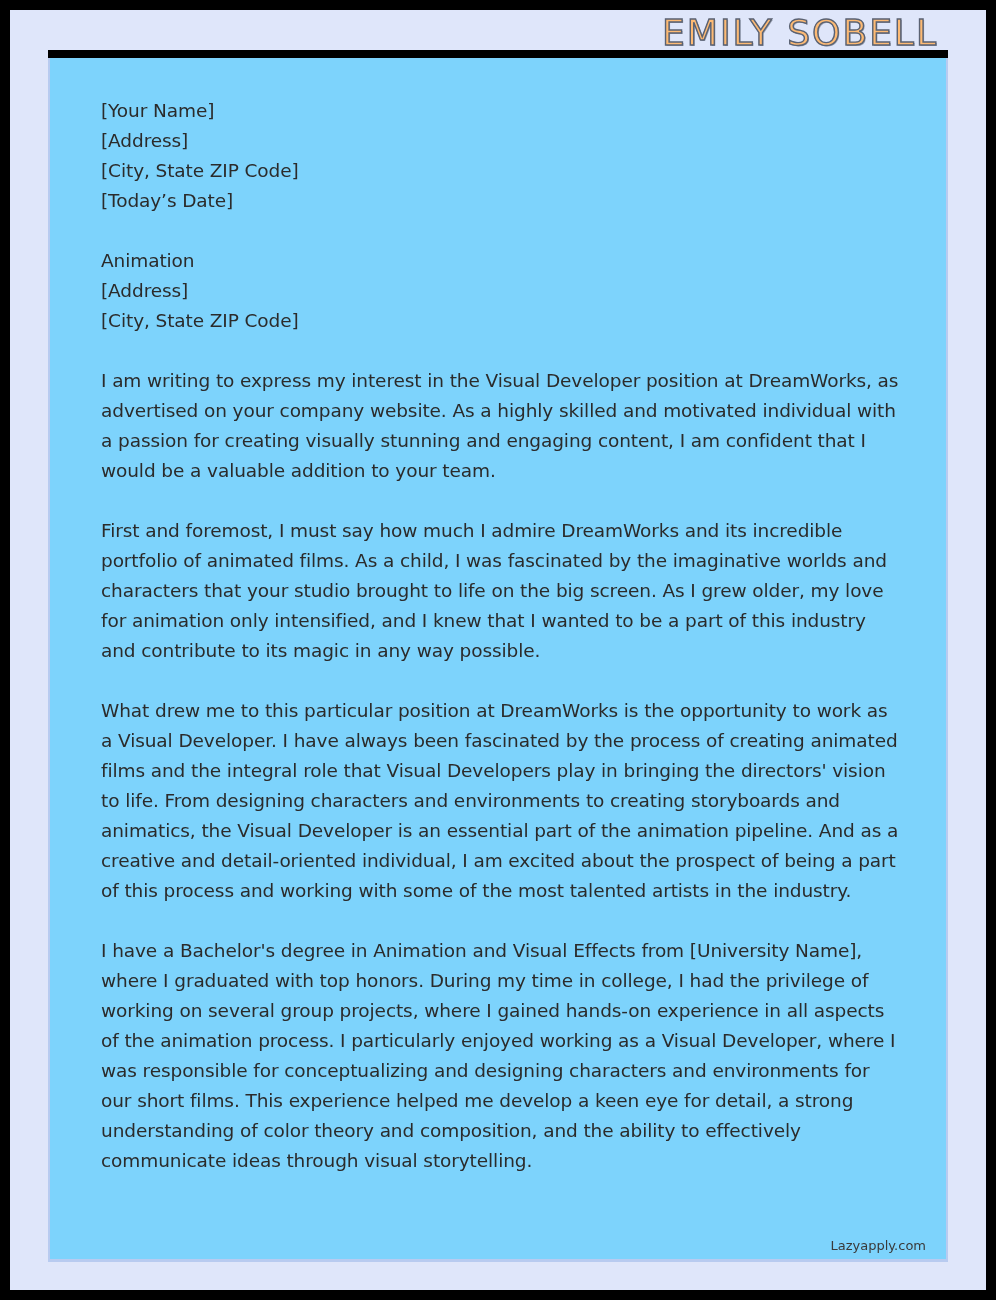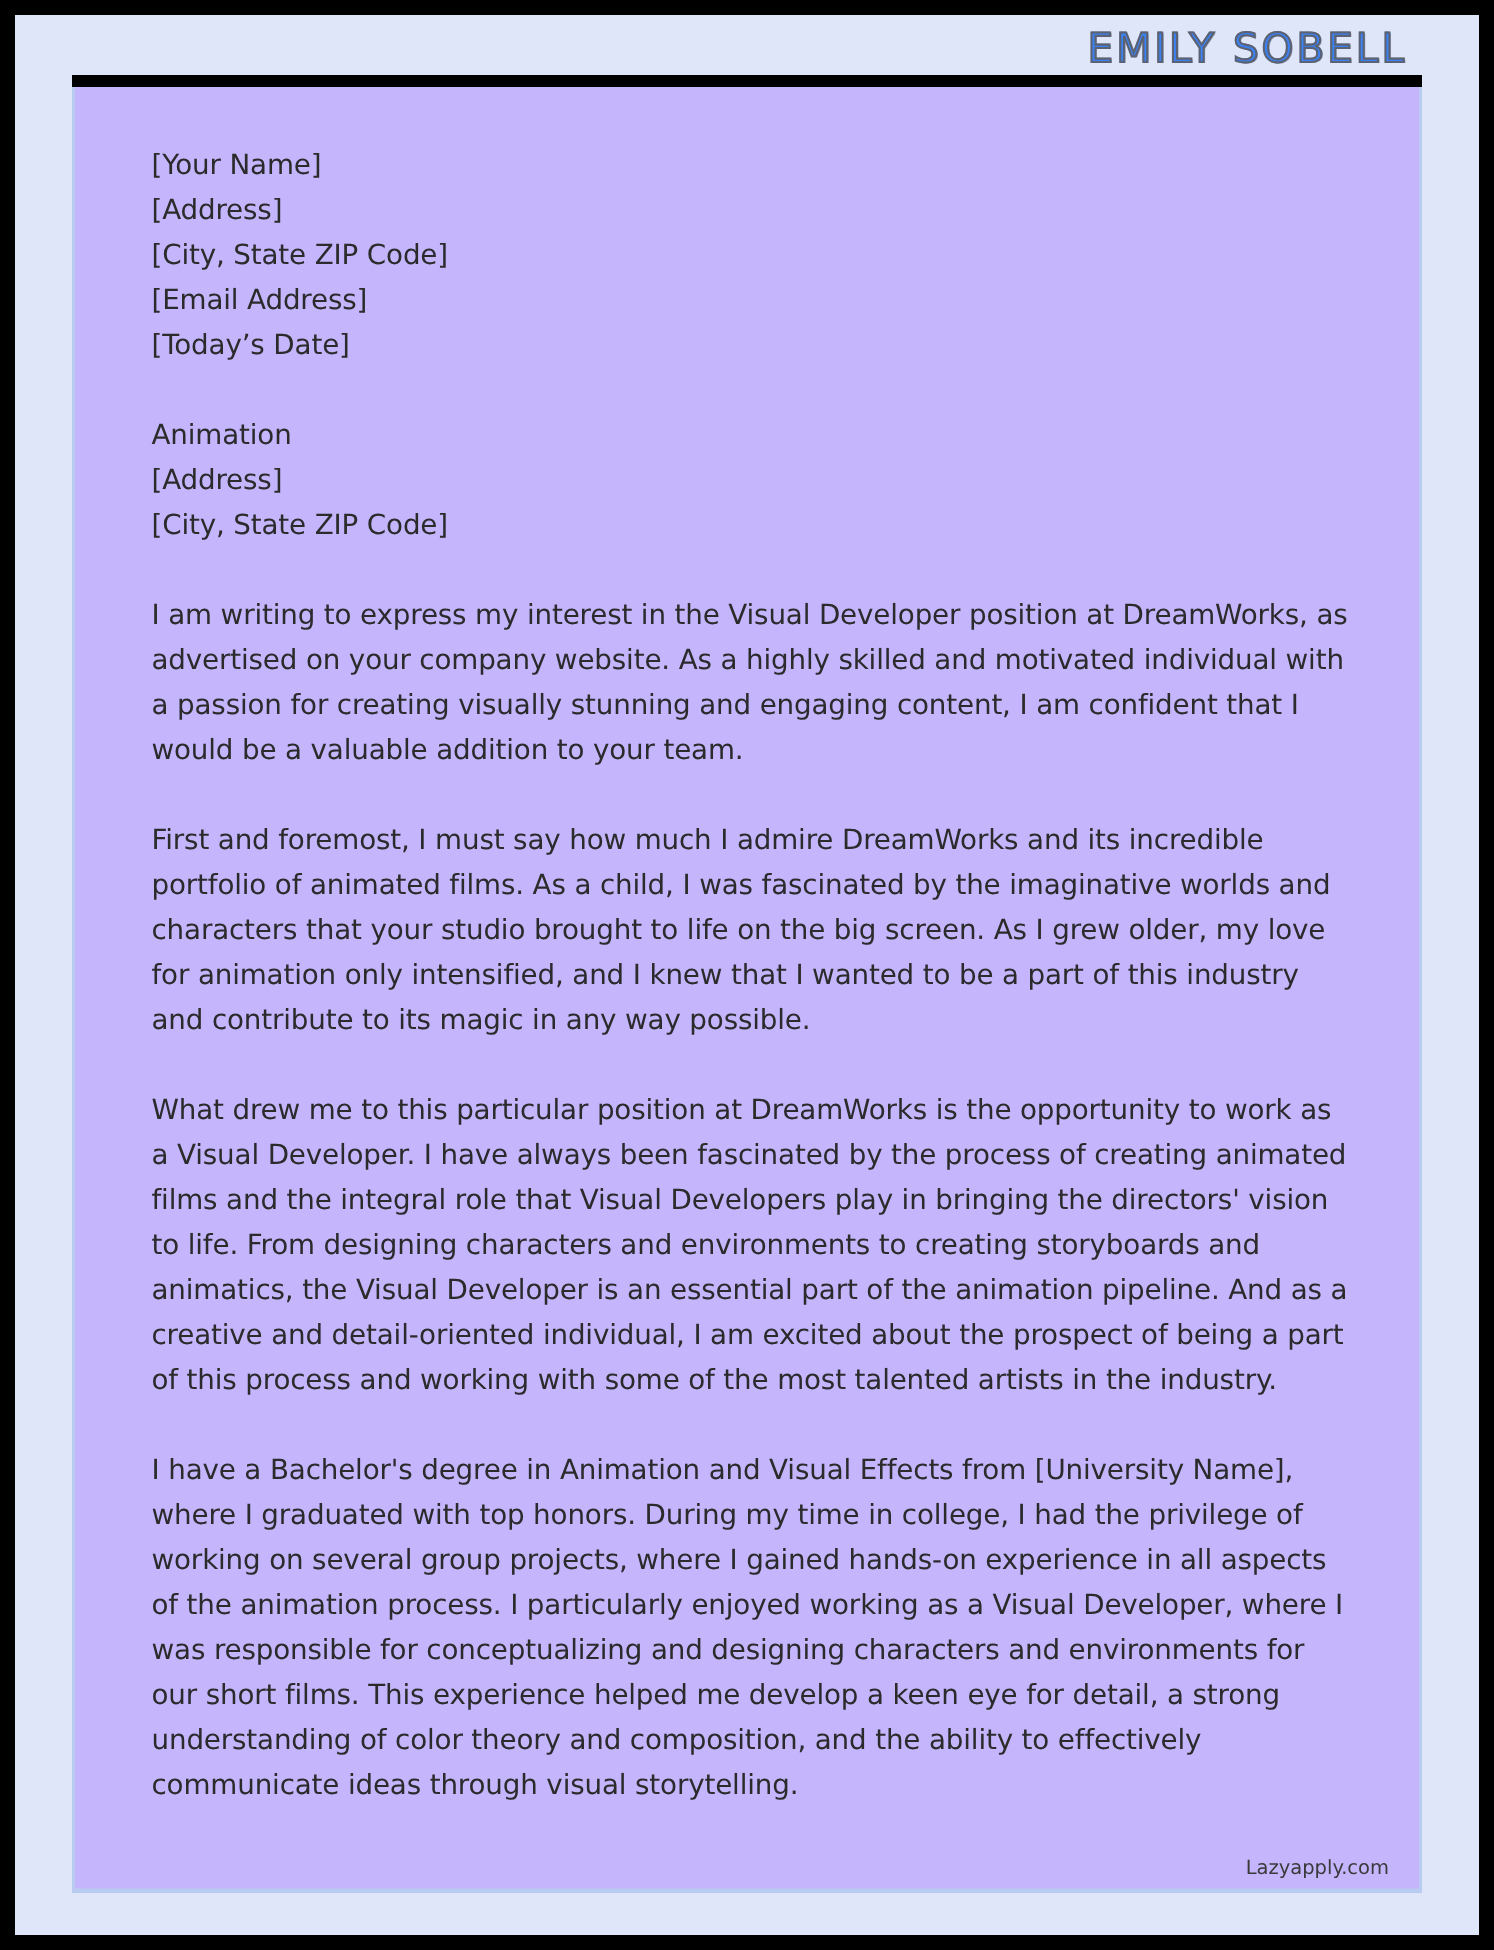--- a/index.html
+++ b/index.html
@@ -35,24 +35,24 @@
     width: 976px;
     height: 45px;
     display: flex;
     align-items: center;
     justify-content: flex-end;
     padding-right: 48px;
     box-sizing: border-box;
   }
   .header-name {
     font-family: "DejaVu Sans", sans-serif;
-    font-size: 27px;
+    font-size: 36px;
     letter-spacing: 2px;
     font-weight: 400;
-    color: #3b82f6;
+    color: #fdba74;
     -webkit-text-stroke: 1.4px #5a6273;
     text-shadow:
        1px 1px 0 #9aa2b4,
       -0.3px -0.3px 0 #7d859a;
     line-height: 1;
     white-space: nowrap;
   }
   
   .header-rule {
     position: absolute;
@@ -62,21 +62,21 @@
     height: 8px;
     background: #000000;
   }
   
   .card {
     position: absolute;
     left: 48px;
     top: 58px;
     width: 900px;
     height: 1204px;
-    background: #c4b5fd;
+    background: #7dd3fc;
     border-left: 2px solid #b8cbf0;
     border-right: 2px solid #b8cbf0;
     border-bottom: 3px solid #b8cbf0;
     box-sizing: border-box;
     overflow: hidden;
   }
   .card-inner {
     position: absolute;
     left: 51px;
     top: 38px;
@@ -124,21 +124,20 @@
 
   <div class="header-rule"></div>
 
   <div class="card">
     <div class="card-inner">
 
       <div class="block">
         <div class="letter-line">[Your Name]</div>
         <div class="letter-line">[Address]</div>
         <div class="letter-line">[City, State ZIP Code]</div>
-        <div class="letter-line">[Email Address]</div>
         <div class="letter-line">[Today’s Date]</div>
       </div>
 
       <div class="block">
         <div class="letter-line">Animation</div>
         <div class="letter-line">[Address]</div>
         <div class="letter-line">[City, State ZIP Code]</div>
       </div>
 
 

